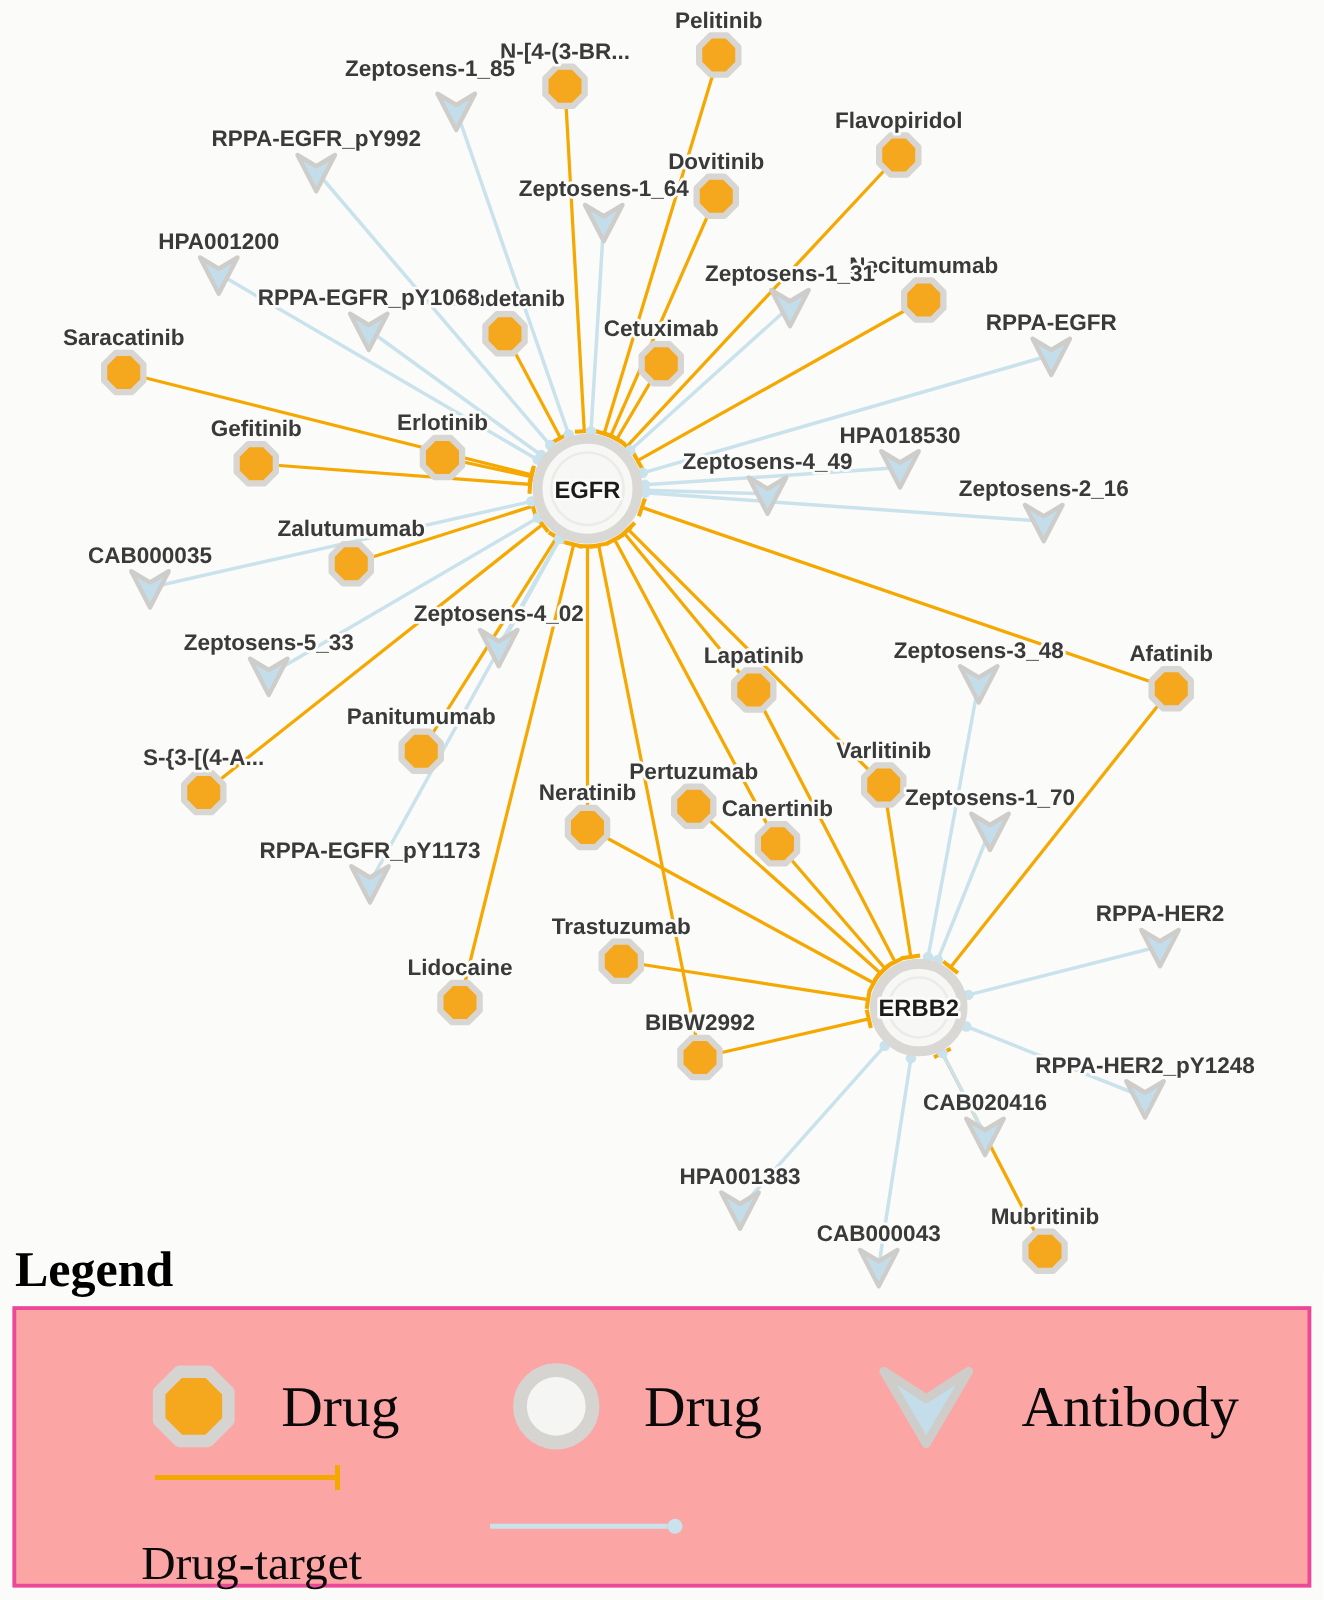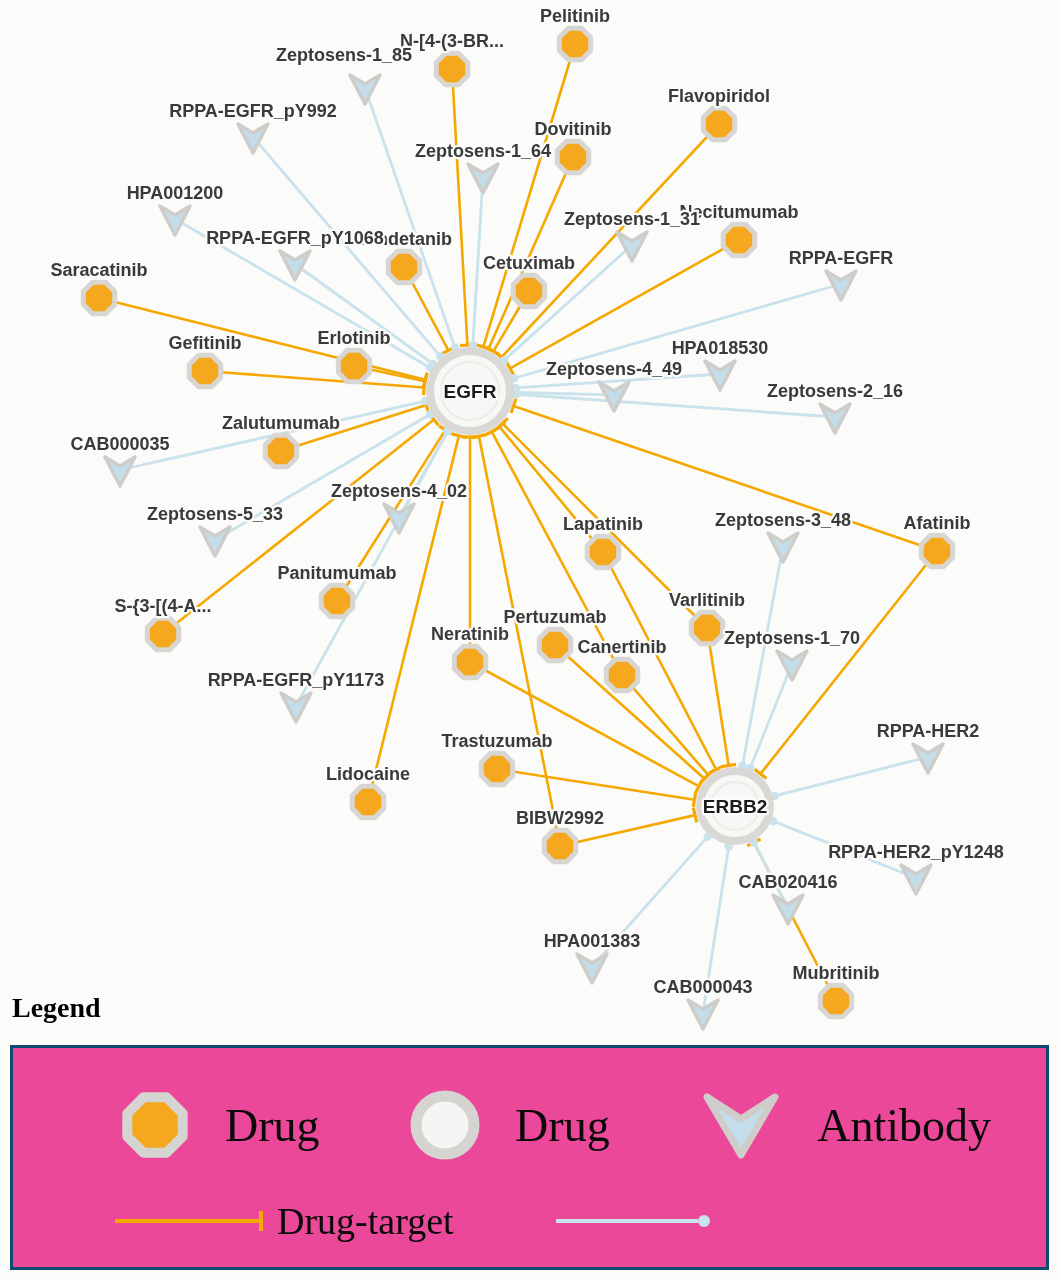--- a/index.html
+++ b/index.html
@@ -21,29 +21,29 @@
   .gene-inner{fill:none;stroke:#EBEBE8;stroke-width:2;}
 
   
   .nlabel{font-family:"Liberation Sans",sans-serif;font-weight:bold;font-size:18px;
           fill:var(--label,#3A3A3A);text-anchor:middle;
           paint-order:stroke fill;stroke:var(--bg,#FBFBFA);stroke-width:4.5px;stroke-linejoin:round;}
   .nlabel-gene{font-size:19px;fill:#1B1B1B;}
 
   
   .legend-title{position:absolute;left:12px;top:992px;font-family:"Liberation Serif",serif;
-                font-weight:bold;font-size:28px;color:#000;}
+                font-weight:bold;font-size:40px;color:#000;}
   .legend-box{position:absolute;left:10px;top:1045px;width:1033px;height:219px;
-              border:3px solid #0c4a6e;background:#ec4899;box-sizing:content-box;}
+              border:3px solid #ec4899;background:#fca5a5;box-sizing:content-box;}
   .legend-row{display:flex;align-items:center;}
   .lr1{height:130px;margin-top:12px;padding:0 55px 0 100px;justify-content:space-between;}
   .lr2{height:62px;padding:0 0 0 100px;gap:100px;}
   .legend-item{display:flex;align-items:center;gap:28px;}
   .legend-item .lbl{font-family:"Liberation Serif",serif;font-size:46px;color:#0A0A0A;}
-  .lr2 .legend-item{gap:6px;}
+  .lr2 .legend-item{gap:34px;flex-direction:column;}
   .lr2 .lbl{font-size:38px;}
   .li-oct{fill:var(--drug-fill,#F5A81E);stroke:#D6D4D1;stroke-width:10;stroke-linejoin:round;}
   .li-circ{fill:#F5F5F3;stroke:#D6D4D1;stroke-width:11;}
   .li-chev{fill:var(--ab-fill,#C3DEEA);stroke:#CFCDCA;stroke-width:7;stroke-linejoin:round;}
   .li-dline{stroke:var(--drug-edge,#F5A800);stroke-width:4;}
   .li-dtee{fill:var(--drug-edge,#F5A800);}
   .li-aline{stroke:var(--ab-edge,#C9E2EC);stroke-width:4;}
   .li-adot{fill:var(--ab-edge,#C9E2EC);}
 </style>
 </head>

